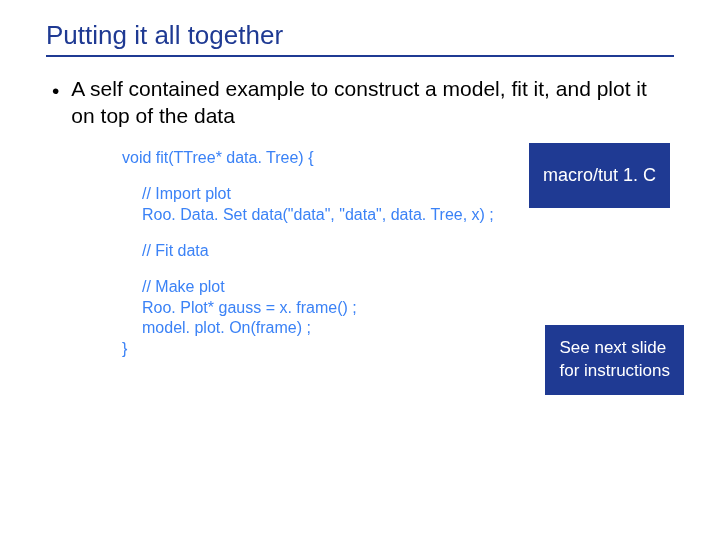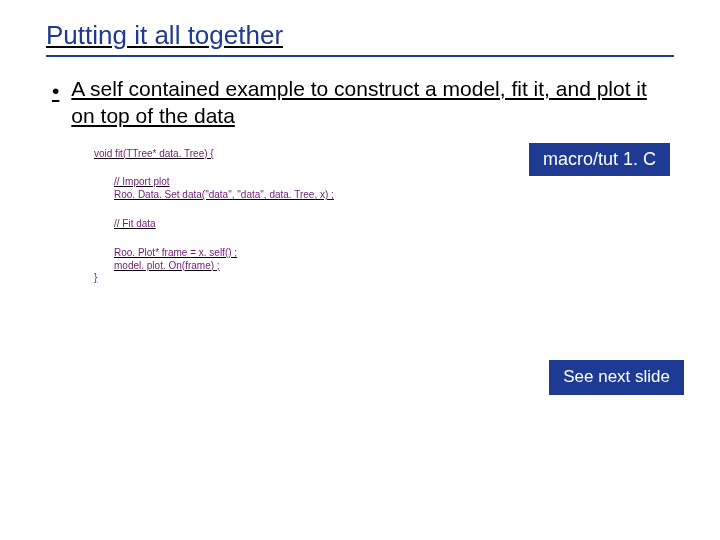--- a/index.html
+++ b/index.html
@@ -10,21 +10,20 @@
     background: #ffffff;
     font-family: Verdana, Geneva, sans-serif;
     overflow: hidden;
   }
   .slide {
     position: relative;
     width: 720px;
     height: 431px;
     box-sizing: border-box;
     padding: 20px 46px 0 46px;
-    text-decoration: underline;
   }
   .title {
     color: #1f3a93;
     font-size: 26px;
     font-weight: 400;
     padding-bottom: 4px;
     border-bottom: 2px solid #1f3a93;
     margin-bottom: 18px;
   }
   .bullet {
@@ -36,53 +35,53 @@
     padding-left: 6px;
   }
   .bullet-dot {
     flex: 0 0 auto;
     margin-right: 12px;
     margin-top: 2px;
   }
   .code-area {
     position: relative;
     margin-top: 18px;
-    margin-left: 48px;
+    margin-left: 76px;
     font-family: Arial, Helvetica, sans-serif;
-    font-size: 10px;
+    font-size: 16px;
     line-height: 1.28;
-    color: #701a75;
+    color: #3b82f6;
   }
   .code-area .indent {
     padding-left: 20px;
   }
   .code-area p {
     margin: 0;
   }
   .code-area .block {
     margin-bottom: 16px;
   }
   .tag-box {
     position: absolute;
     background: #1f3a93;
     color: #fff;
     font-size: 18px;
-    padding: 6px 14px;
+    padding: 22px 14px;
     white-space: nowrap;
   }
   .tag-macro {
     top: 143px;
     right: 50px;
   }
   .tag-note {
     bottom: 36px;
     right: 36px;
     font-size: 17px;
     line-height: 1.35;
-    padding: 6px 14px;
+    padding: 12px 14px;
   }
 </style>
 </head>
 <body>
 
 <div class="slide">
 
   <div class="title">Putting it all together</div>
 
   <div class="bullet">
@@ -99,26 +98,28 @@
       <p>// Import plot</p>
       <p>Roo. Data. Set data("data", "data", data. Tree, x) ;</p>
     </div>
 
     <div class="block indent">
       <p>// Fit data</p>
     </div>
 
     <div class="block">
       <div class="indent">
-        <p>Roo. Plot* frame = x. self() ;</p>
+        <p>// Make plot</p>
+        <p>Roo. Plot* gauss = x. frame() ;</p>
         <p>model. plot. On(frame) ;</p>
       </div>
       <p>}</p>
     </div>
   </div>
 
   <div class="tag-box tag-macro">macro/tut 1. C</div>
 
   <div class="tag-box tag-note">
     <div>See next slide</div>
+    <div>for instructions</div>
   </div>
 
 </div>
 
 </body></html>

